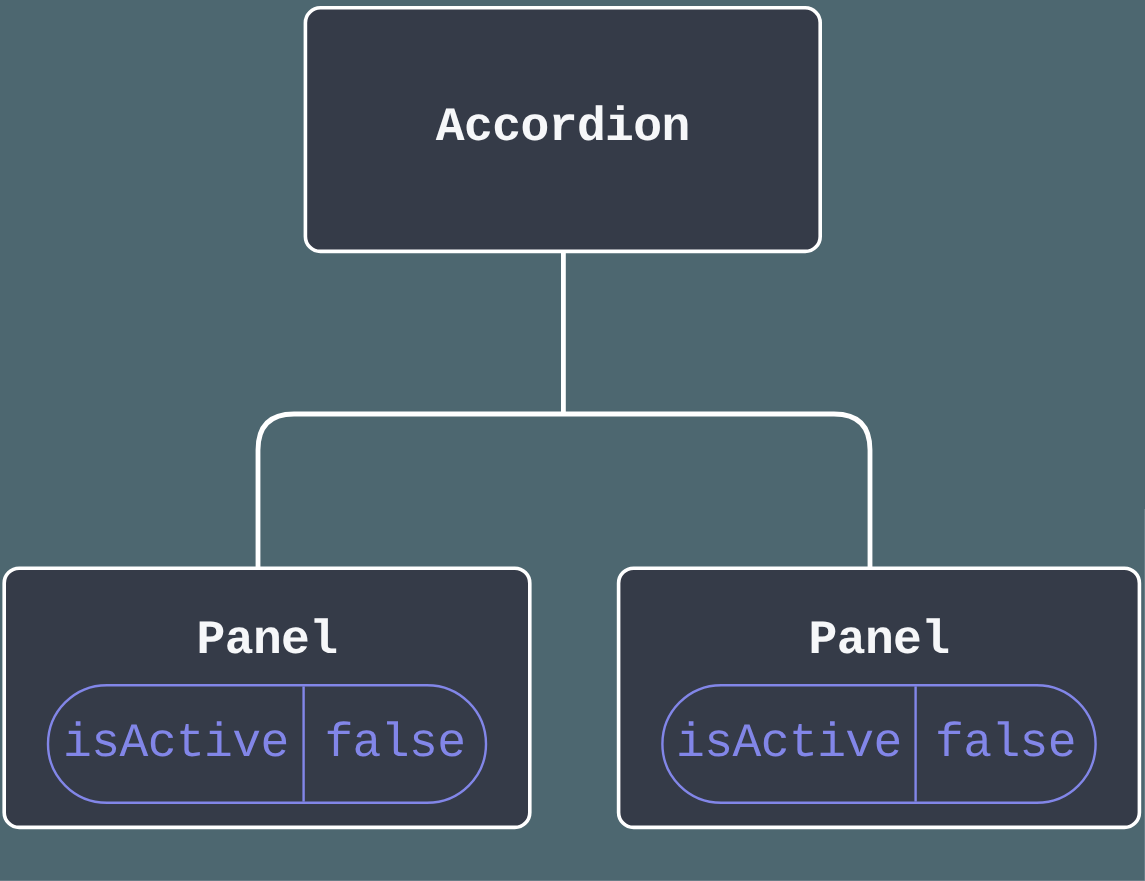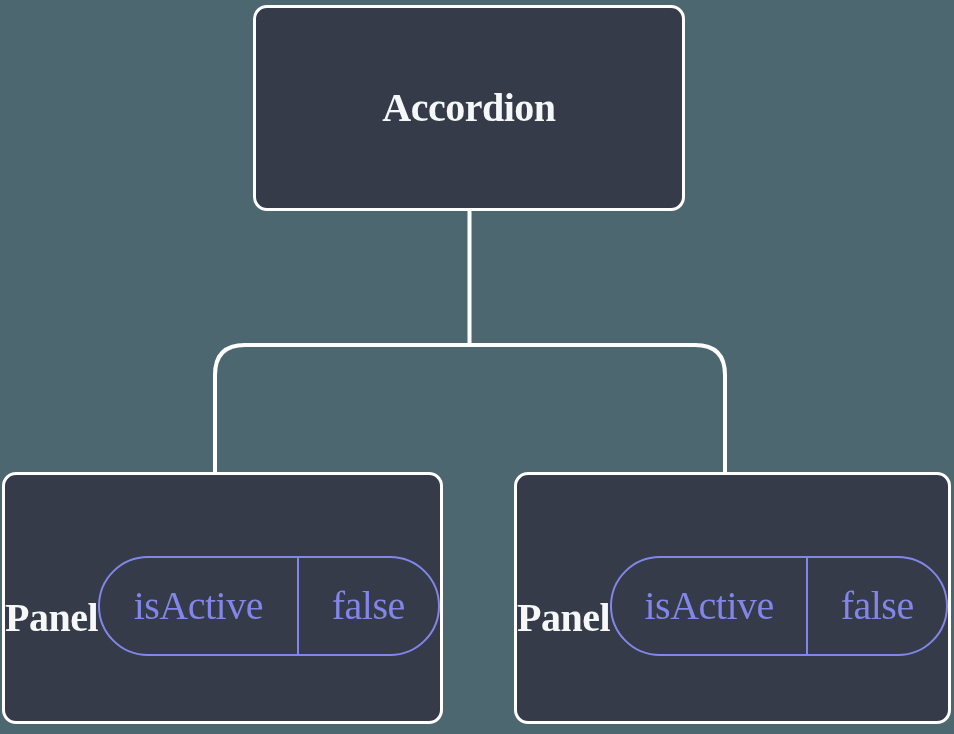--- a/index.html
+++ b/index.html
@@ -5,21 +5,21 @@
   html, body {
     margin: 0;
     padding: 0;
   }
   .canvas {
     position: relative;
     width: 954px;
     height: 734px;
     background: var(--background, #4D6770);
     overflow: hidden;
-    font-family: Liberation Serif, serif;
+    font-family: Liberation Mono, monospace;
   }
   .connector {
     position: absolute;
     left: 0;
     top: 0;
   }
   .connector path {
     stroke: var(--connector, #FFFFFF);
     stroke-width: 4px;
     fill: none;
@@ -42,25 +42,24 @@
   }
   .node-title {
     color: var(--node-text, #F6F7F9);
     font-size: 40px;
     font-weight: 700;
     letter-spacing: -0.5px;
     line-height: 1;
   }
   .panel-node {
     top: 472px;
-    height: 252px;
+    height: 219px;
     display: flex;
-    flex-direction: row;
+    flex-direction: column;
     align-items: center;
-    justify-content: flex-end;
   }
   .panel-left  { left: 2px;   width: 441px; }
   .panel-right { left: 514px; width: 437px; }
   .panel-node .node-title {
     margin-top: 40px;
   }
   .state-pill {
     margin-top: 15px;
     width: calc(100% - 68px);
     height: 100px;

